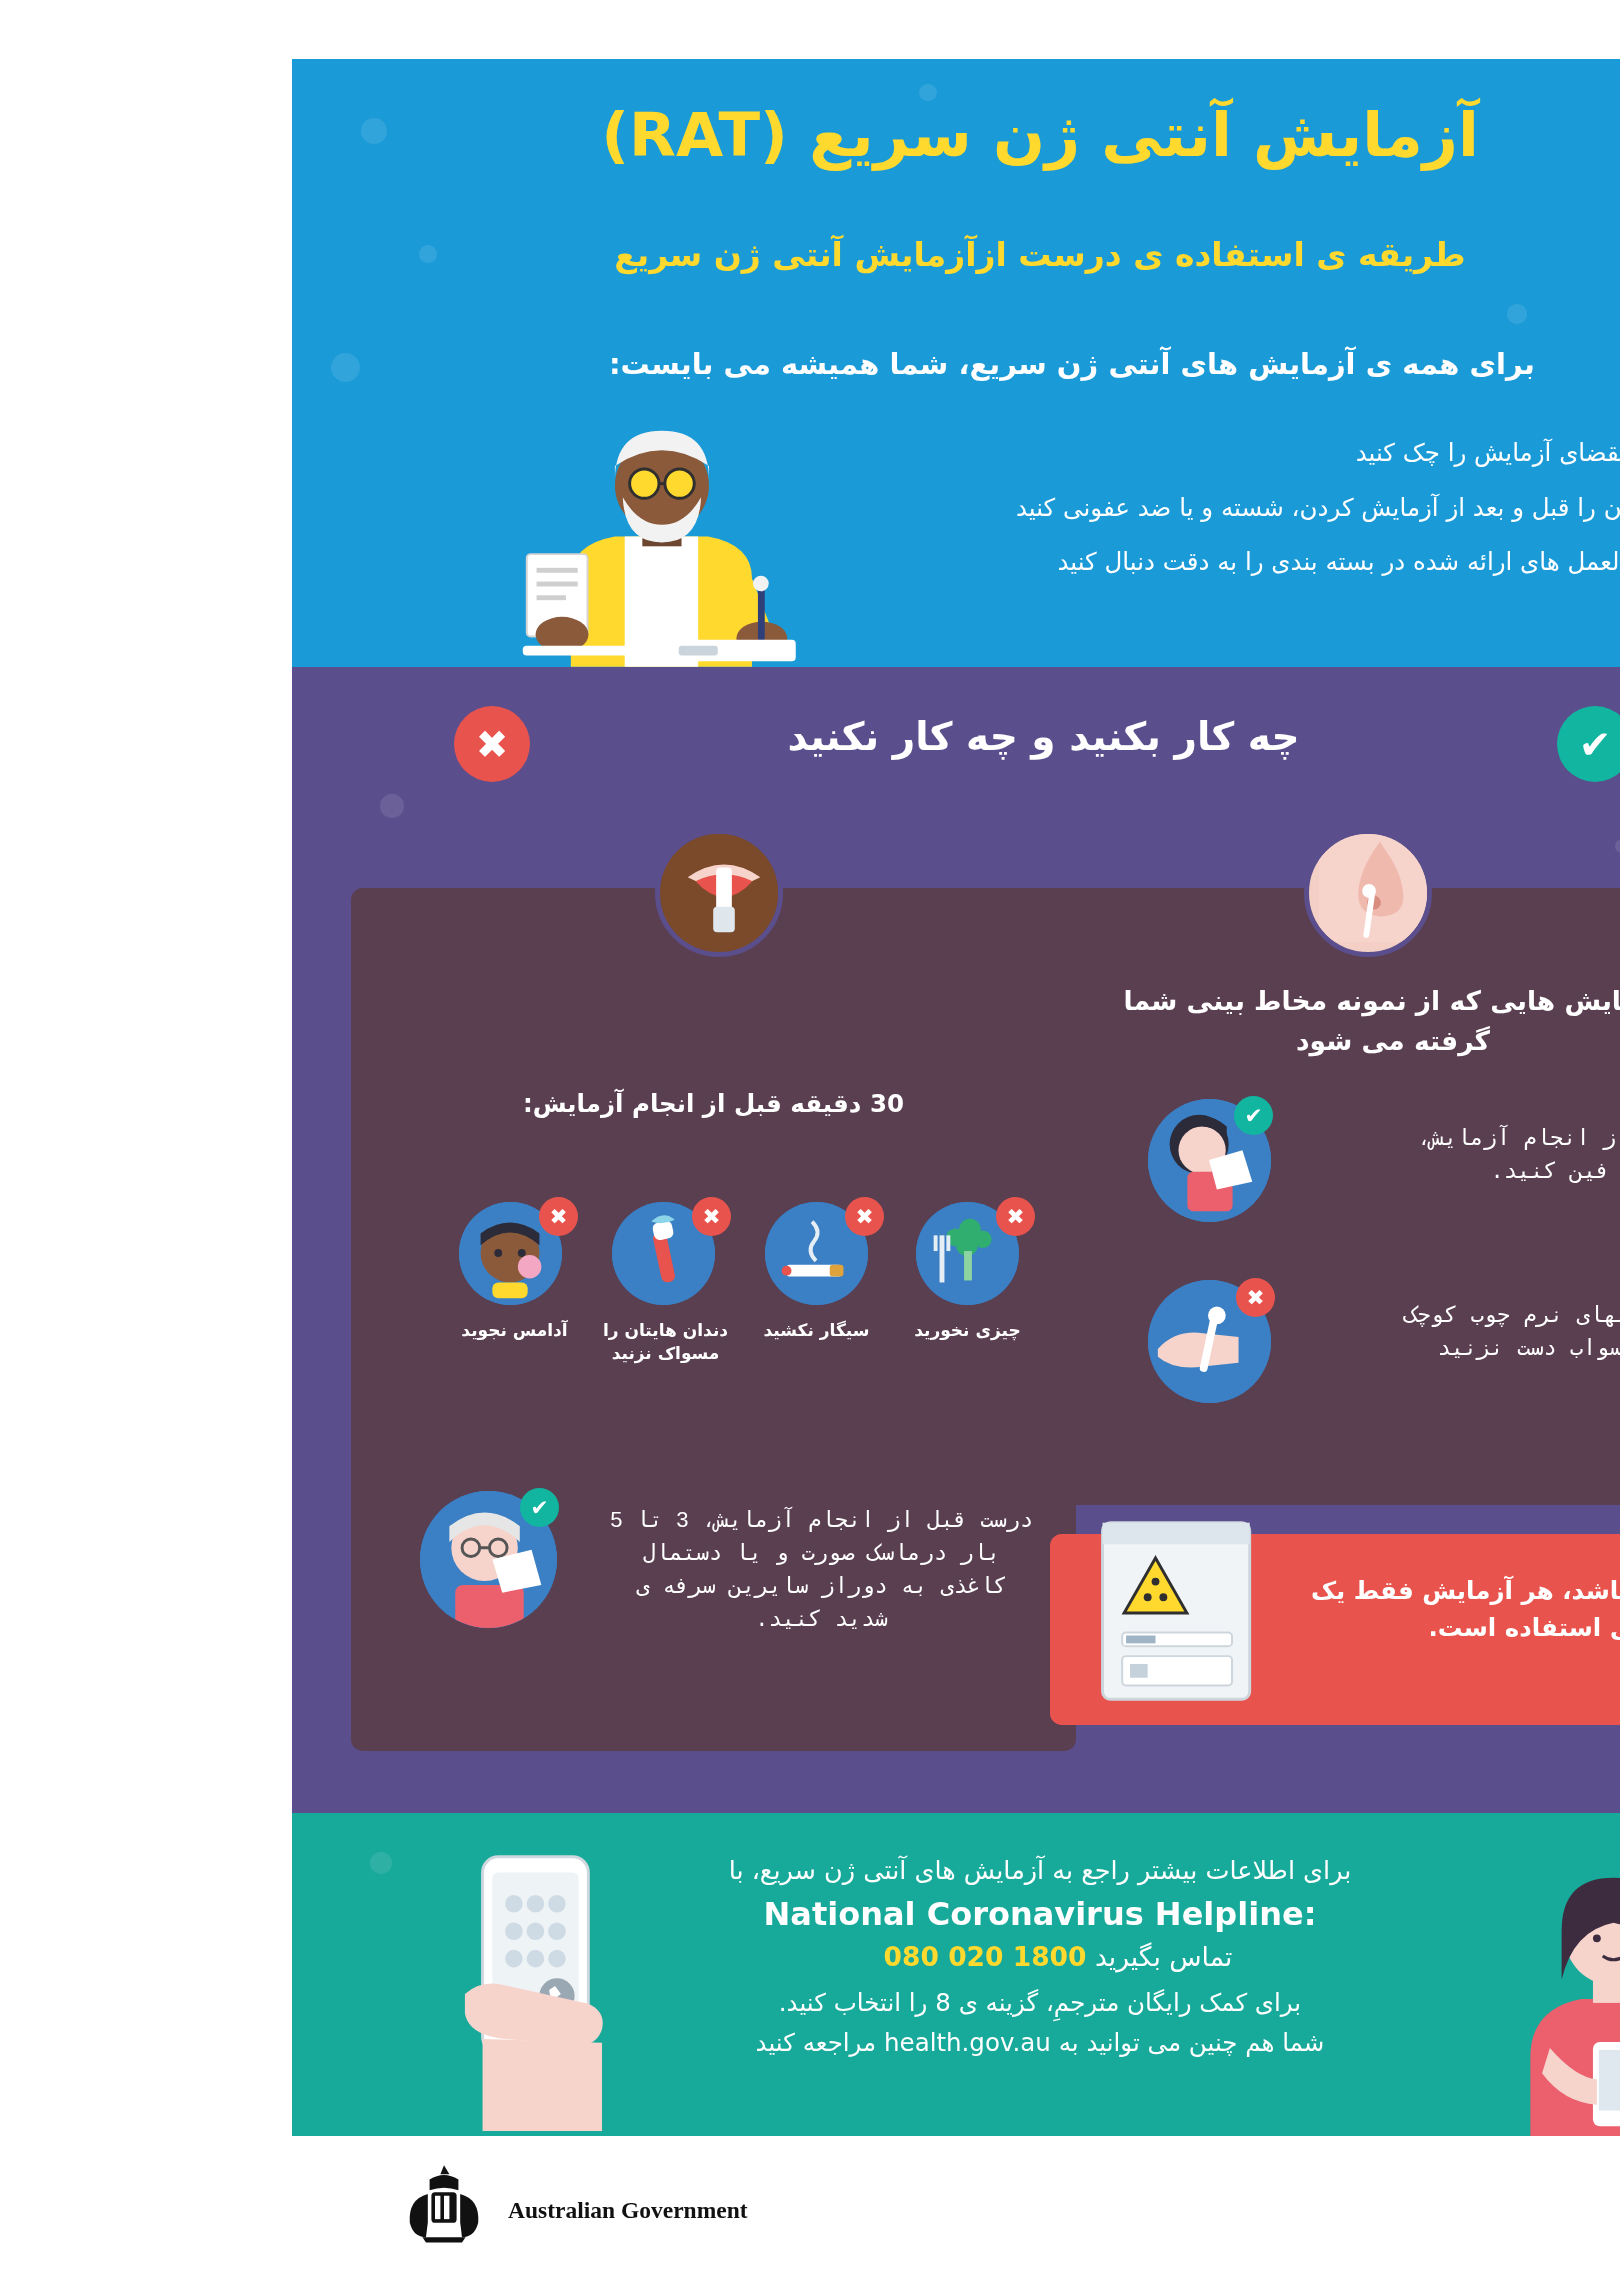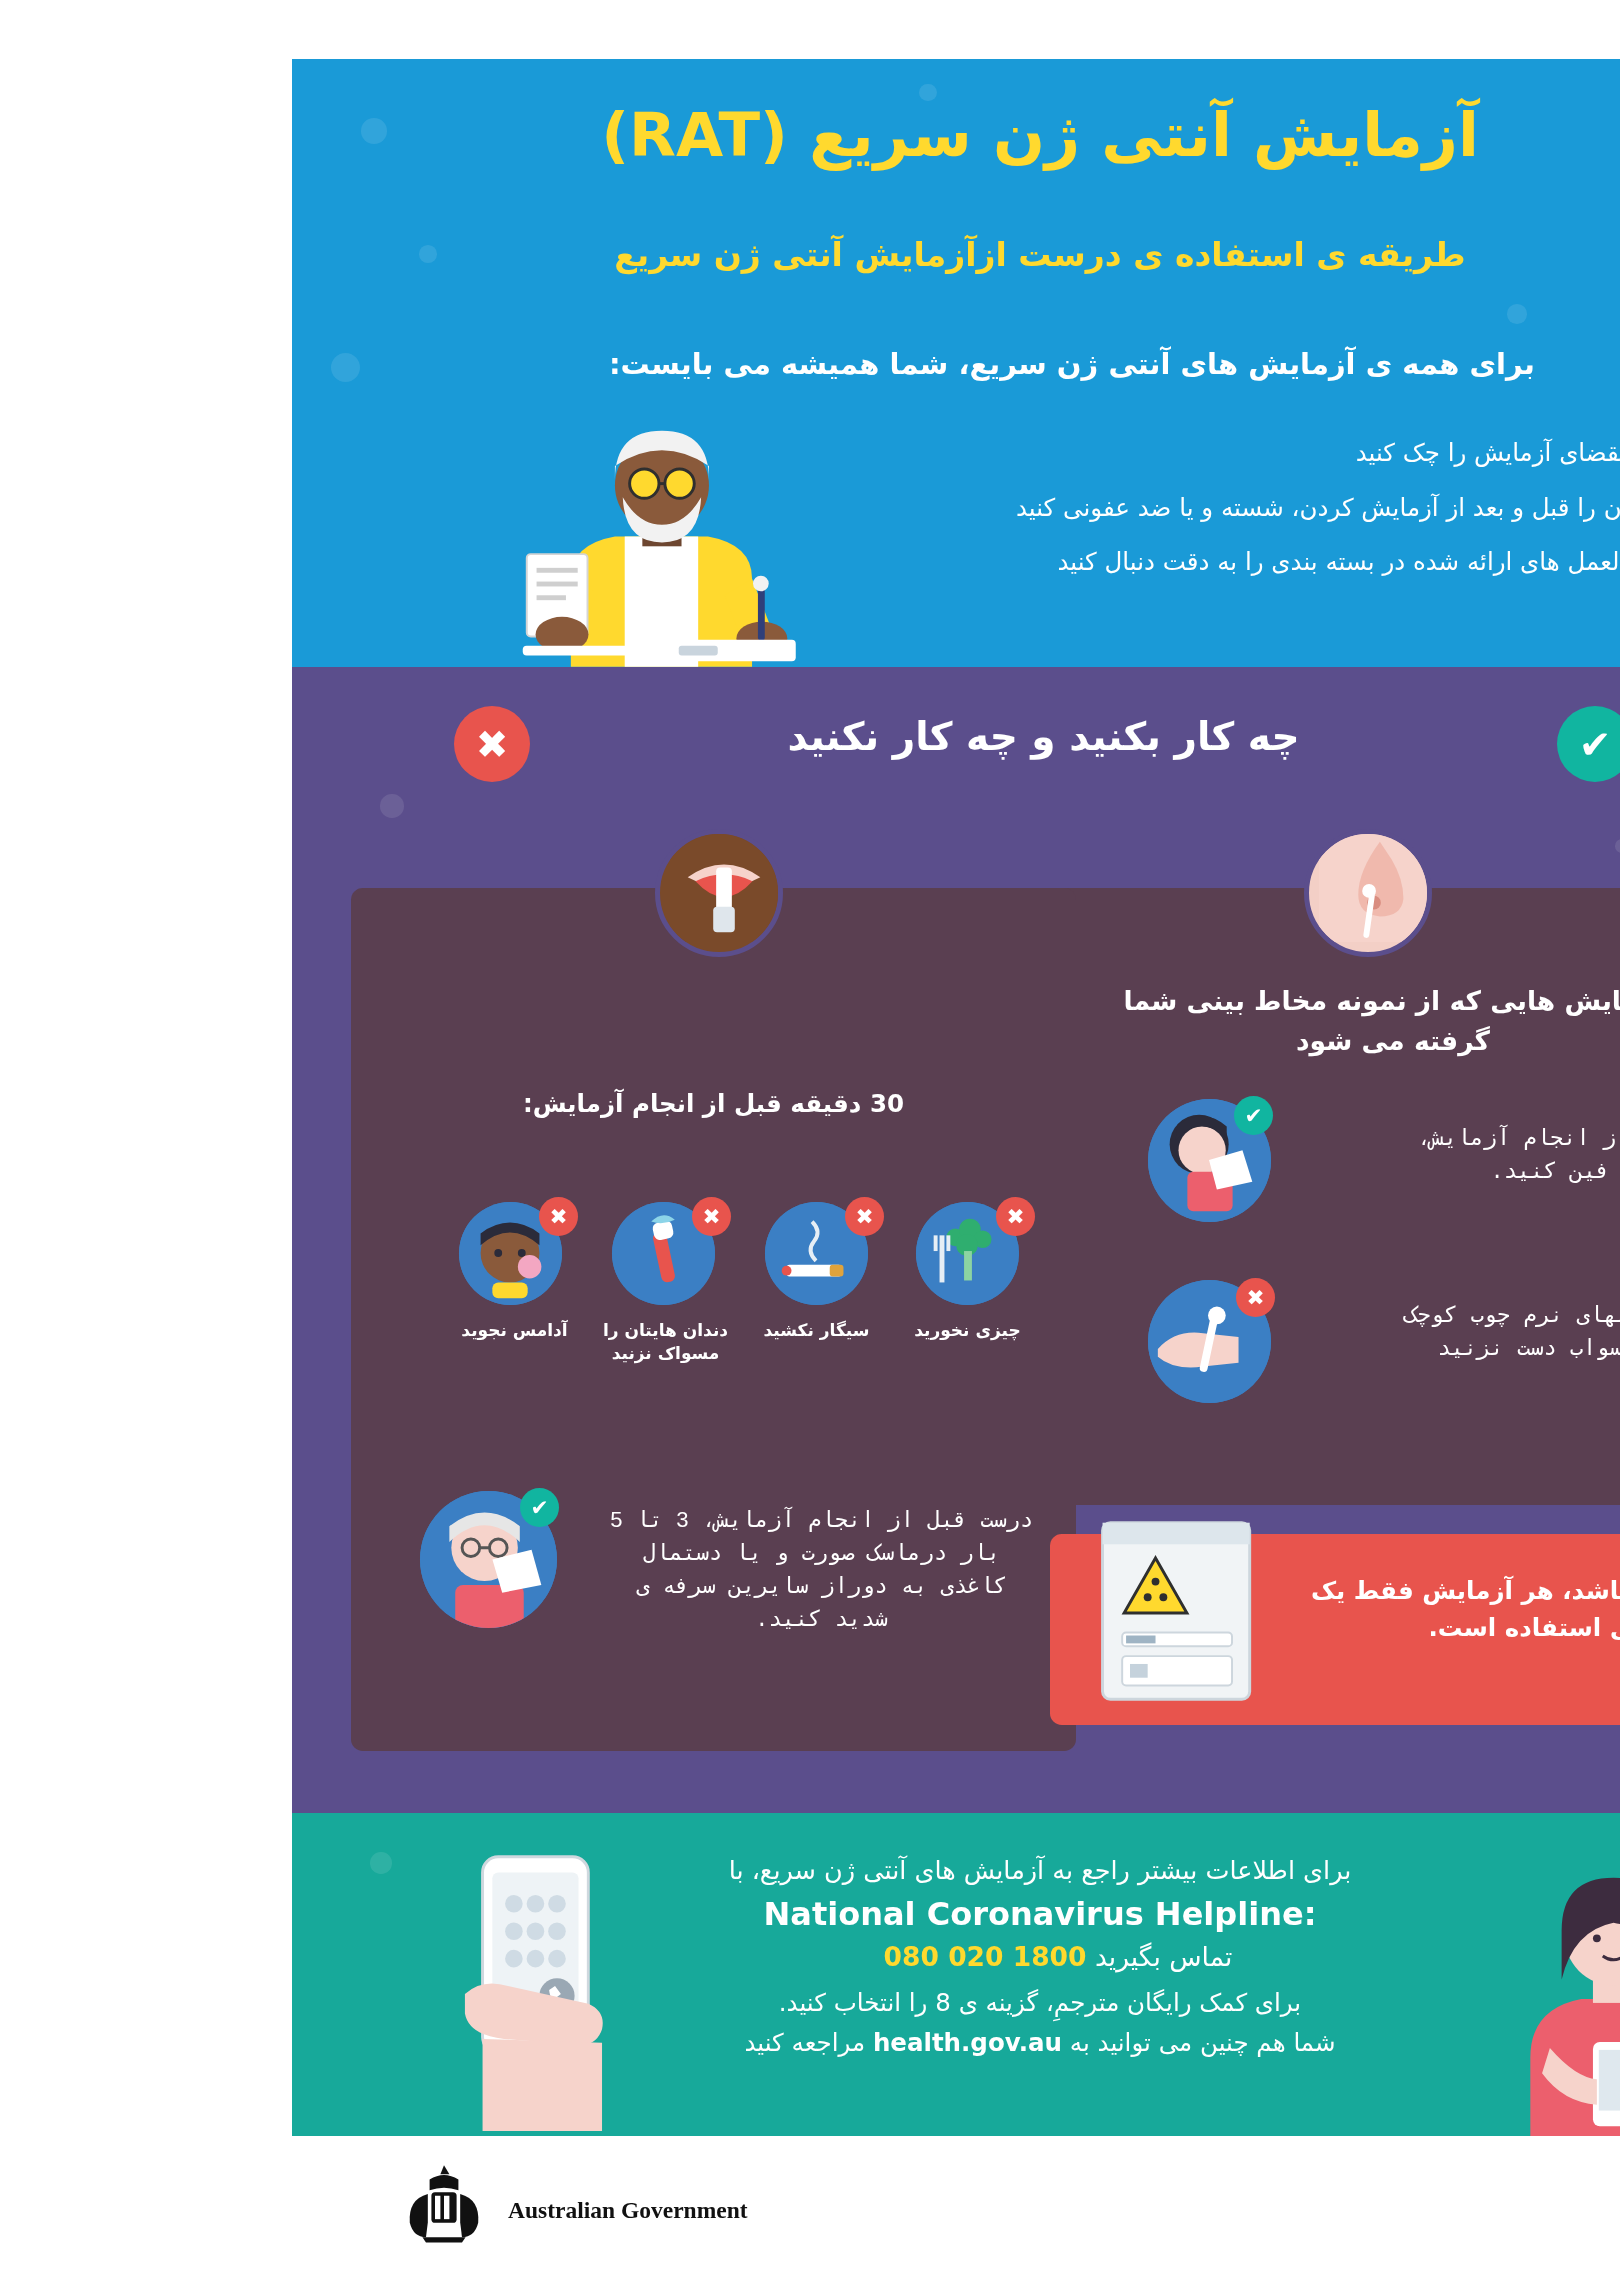--- a/index.html
+++ b/index.html
@@ -104,21 +104,21 @@
     position:absolute;left:59px;top:1813px;width:1503px;height:323px;
     background:#17a99a;overflow:hidden;
   }
   .foot-txt{position:absolute;right:314px;top:39px;width:882px;direction:rtl;text-align:center;color:#ffffff;}
   .foot-l1{font-size:25.5px;line-height:1.45;}
   .foot-l2{font-size:32px;font-weight:bold;margin-top:5.9px;color:#ffffff;direction:ltr;}
   .foot-l3{font-size:26.5px;margin-top:7.8px;}
   .foot-num{color:#ffd92e;font-weight:bold;margin-left:36px;}
   .foot-l4{font-size:24.5px;margin-top:13.7px;line-height:1.5;}
   .foot-l5{font-size:24.5px;margin-top:5.9px;}
-  .foot-url{font-weight:bold;}
+  .foot-url{font-weight:normal;}
 
   .woman{position:absolute;right:59px;top:49px;width:245px;height:274px;}
   .phone-hand{position:absolute;left:118px;top:34px;width:245px;height:284px;}
 
   
   .gov{position:absolute;left:157px;top:2156px;width:421px;height:93px;direction:ltr;}
   .gov-txt{position:absolute;left:118px;top:41px;font-size:23.5px;font-weight:bold;color:#111;font-family:"Liberation Serif",serif;}
 </style>
 </head>
 <body>

